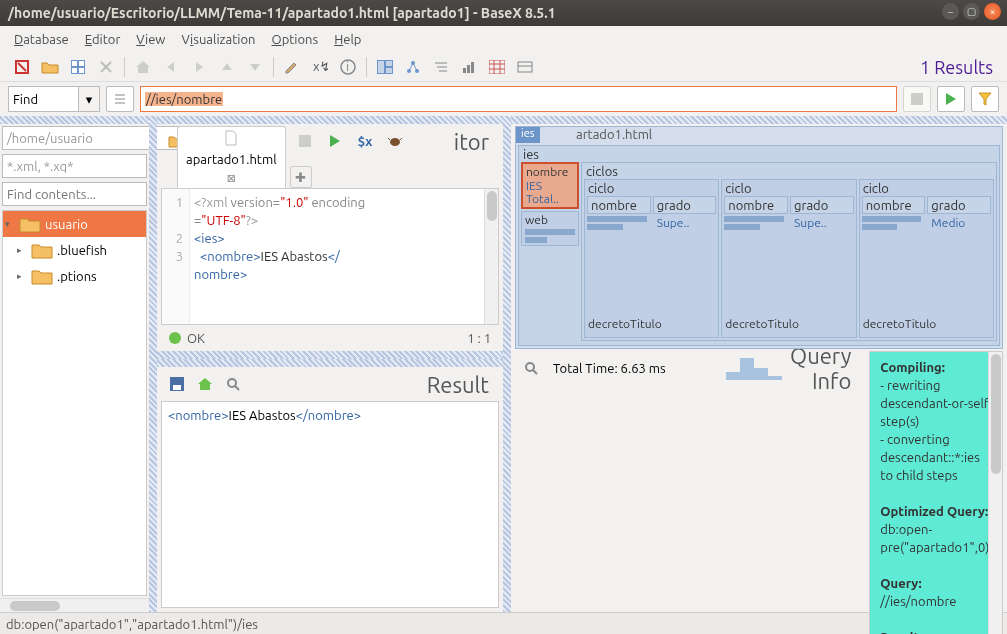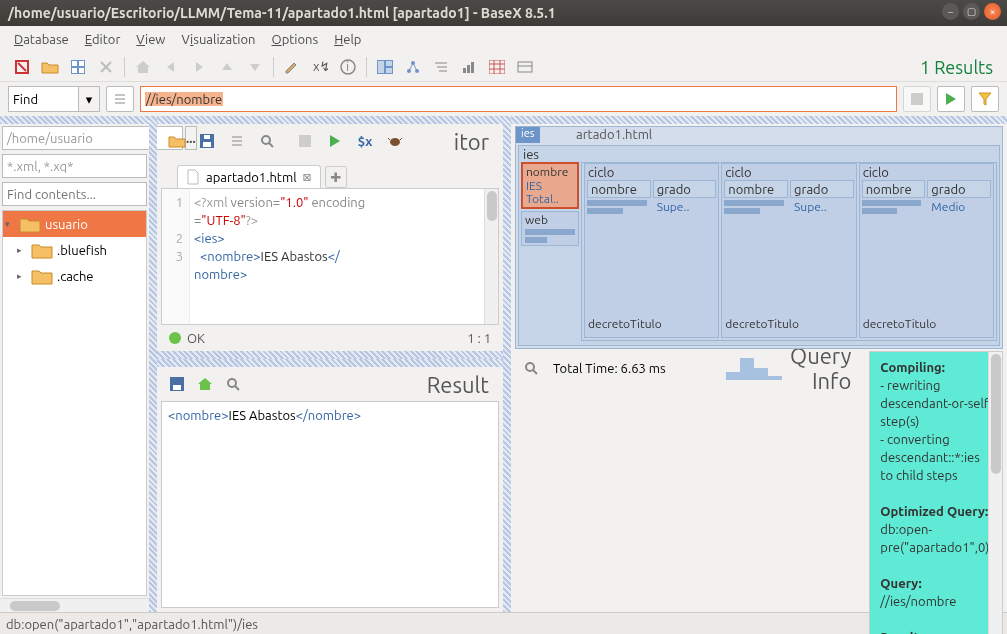--- a/index.html
+++ b/index.html
@@ -10,21 +10,21 @@
 .wbtn { width:17px; height:17px; border-radius:50%; display:flex; align-items:center; justify-content:center; font-size:10px; }
 .wbtn.min,.wbtn.max{ background:#5a5955; color:#ddd; }
 .wbtn.close{ background:radial-gradient(#f58c5b,#e95420); color:#fff; }
 .menubar { background:#f2f1f0; height:26px; display:flex; align-items:center; padding:0 8px; gap:4px; color:#4c4c4c; }
 .menubar span { padding:2px 6px; cursor:pointer; }
 .menubar u { text-decoration:underline; }
 .toolbar1 { background:#f2f1f0; height:30px; display:flex; align-items:center; padding:2px 8px; gap:0; border-bottom:1px solid #ddd; }
 .tbtn { width:28px; height:26px; display:flex; align-items:center; justify-content:center; border:1px solid transparent; border-radius:3px; cursor:pointer; }
 .tsep{ width:1px; height:20px; background:#ccc; margin:0 4px; }
 .spacer{ flex:1; }
-.results-label{ color:#15803d; font-size:18px; padding-right:6px; }
+.results-label{ color:#4c1d95; font-size:18px; padding-right:6px; }
 .toolbar2 { background:#f2f1f0; height:34px; display:flex; align-items:center; padding:3px 8px; gap:6px; }
 .find-sel { display:flex; align-items:center; }
 .find-sel input { width:70px; height:26px; border:1px solid #bbb; border-right:none; padding:0 4px; background:#fff; }
 .find-sel .dd { width:22px; height:26px; border:1px solid #bbb; background:#f4f3f1; display:flex; align-items:center; justify-content:center; }
 .sq { width:28px; height:26px; border:1px solid #bbb; background:#fff; display:flex; align-items:center; justify-content:center; border-radius:2px; }
 .xpath { flex:1; height:26px; border:1px solid #ef7645; background:#fff; padding:0 4px; display:flex; align-items:center; }
 .xpath span { background:#f5b48e; padding:0 1px; color:#333; }
 .hatch { background:repeating-linear-gradient(45deg,#b8c6e0 0 2px,#e4eaf5 2px 4px); }
 .main { display:flex; height:calc(634px - 26px - 26px - 30px - 34px - 22px); }
 .col-left { width:149px; display:flex; flex-direction:column; }
@@ -38,21 +38,21 @@
 .tree-row .arw{ width:10px; font-size:9px; color:#666; }
 .tree-row.sel{ background:#ef7645; color:#fff; }
 .scroll-x{ height:14px; background:#f0f0f0; border-top:1px solid #ddd; display:flex; align-items:center; }
 .scroll-x .thumb{ height:10px; width:50px; background:#c9c9c9; border-radius:5px; margin-left:10px; }
 .splitter-v{ width:8px; cursor:col-resize; }
 .col-mid { width:346px; display:flex; flex-direction:column; }
 .editor-panel{ flex:0 0 235px; display:flex; flex-direction:column; }
 .ed-top{ height:34px; display:flex; align-items:center; padding:2px 6px; gap:2px; }
 .ed-title{ flex:1; text-align:right; font-size:22px; color:#555; padding-right:8px; }
 .ed-tabs{ height:30px; display:flex; align-items:flex-end; padding:0 6px 0 12px; gap:2px; }
-.ed-tab{ display:flex; align-items:center; gap:6px; border:1px solid #ccc; border-bottom:none; background:#fff; padding:3px 8px; border-radius:3px 3px 0 0; }
+.ed-tab{ display:flex; align-items:center; gap:6px; border:1px solid #ccc; border-bottom:none; background:#fff; padding:3px 8px; border-radius:3px 3px 0 0;flex-direction:column; }
 .ed-tab .xx{ color:#888; cursor:pointer; font-size:11px; }
 .ed-addtab{ width:22px; height:22px; border:1px solid #ccc; display:flex; align-items:center; justify-content:center; margin-left:2px; color:#888; border-radius:2px; }
 .ed-body{ flex:1; border:1px solid #ccc; margin:0 4px 2px 4px; background:#fff; display:flex; font-family:"DejaVu Sans Mono",monospace; font-size:13px; line-height:18px; overflow:hidden; position:relative; }
 .gutter{ width:28px; background:#fafafa; color:#aaa; text-align:right; padding:4px 6px 0 0; border-right:1px solid #eee; }
 .code{ flex:1; padding:4px; white-space:pre; color:#333; }
 .code .pi { color:#999; }
 .code .tg { color:#3465a4; }
 .code .at { color:#888; }
 .code .vl { color:#cc0000; }
 .code .tx { color:#333; }
@@ -301,21 +301,21 @@
         <svg width="22" height="18">
             <path d="M1 4h7l2 2h11v11H1z" fill="#f5c065" stroke="#c88b2a"></path>
           </svg>
         <span>.bluefish</span>
       </div>
       <div class="tree-row" style="padding-left:14px">
         <span class="arw">▸</span>
         <svg width="22" height="18">
             <path d="M1 4h7l2 2h11v11H1z" fill="#f5c065" stroke="#c88b2a"></path>
           </svg>
-        <span>.cache</span>
+        <span>.ptions</span>
       </div>
     </div>
     <div class="scroll-x">
         <div class="thumb"></div>
       </div>
   </div>
 
   <div class="splitter-v hatch"></div>
 
   <div class="col-mid">
@@ -446,20 +446,21 @@
                 <div class="h">nombre</div>
                 <div class="v">IES Total..</div>
               </div>
               <div class="cell">
                 <div class="h">web</div>
                 <div class="bar-thin"></div>
                 <div class="bar-thin" style="width:40%"></div>
               </div>
             </div>
             <div class="viz-ciclos">
+              <div class="ch">ciclos</div>
               <div class="ciclo-row">
                 <div class="ciclo">
                   <div class="h">ciclo</div>
                   <div class="ng">
                       <div class="c">nombre</div>
                       <div class="c">grado</div>
                     </div>
                   <div class="bars">
                       <div class="c">
                         <div class="b1"></div>

